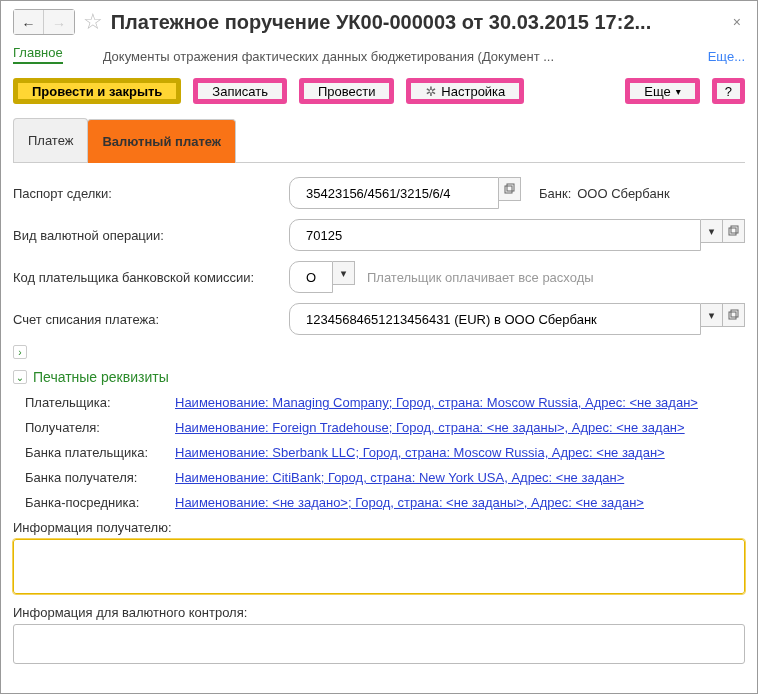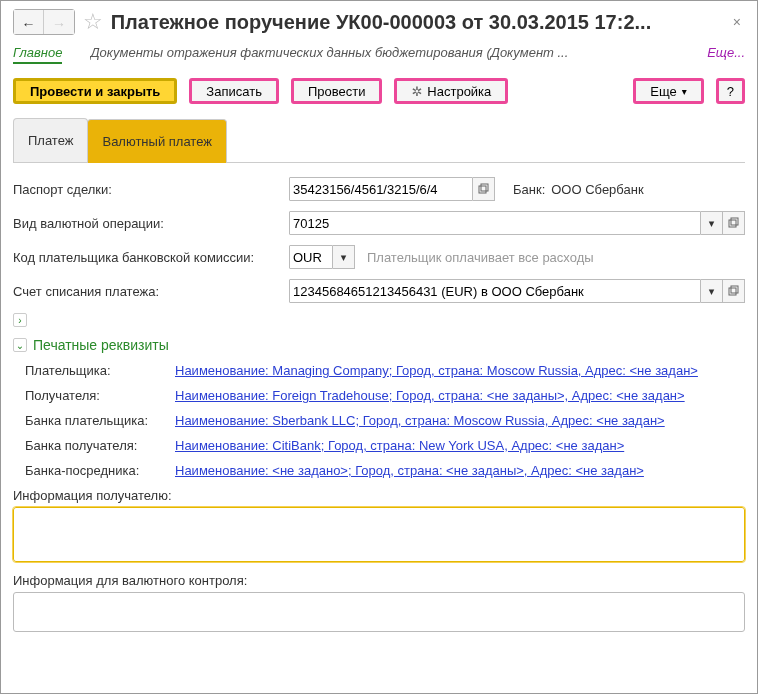--- a/index.html
+++ b/index.html
@@ -19,44 +19,44 @@
 .nav-btns { display: flex; border: 1px solid #aaa; border-radius: 3px; }
 .nav-btn {
   width: 30px; height: 24px; display: flex; align-items: center; justify-content: center;
   background: #f5f5f5; cursor: pointer; font-size: 14px; font-weight: bold;
 }
 .nav-btn:first-child { border-right: 1px solid #ccc; }
 .nav-btn.disabled { color: #ccc; }
 .star { font-size: 22px; color: #bbb; cursor: pointer; }
 .title { font-size: 20px; flex: 1; white-space: nowrap; overflow: hidden; text-overflow: ellipsis; font-weight: bold; }
 .close-x { font-size: 14px; color: #888; cursor: pointer; padding: 0 4px; }
-.docs-row { display: flex; align-items: flex-start; gap: 28px; margin-bottom: 14px; font-style: italic; }
+.docs-row { display: flex; align-items: flex-end; gap: 40px; margin-bottom: 14px; }
 .docs-main { color: #2a8a2a; font-weight: normal; border-bottom: 2px solid #2a8a2a; padding-bottom: 2px; }
 .docs-link { color: #555; flex: 1; white-space: nowrap; overflow: hidden; text-overflow: ellipsis; }
-.docs-more { color: #a21caf; cursor: pointer; }
+.docs-more { color: #3b82f6; cursor: pointer; }
 .toolbar { display: flex; gap: 12px; align-items: center; margin-bottom: 14px; }
 .btn {
-  height: 26px; padding: 0 14px; border: 3px solid #ec4899; border-radius: 3px;
+  height: 26px; padding: 0 14px; border: 5px solid #ec4899; border-radius: 3px;
   background: #f5f5f5; cursor: pointer; font-size: 13px; display: inline-flex;
   align-items: center; gap: 5px;
 }
 .btn.primary { background: #ffd633; border-color: #c9a800; font-weight: bold; }
 .btn.small { padding: 0 8px; min-width: 26px; justify-content: center; }
 .tabs { display: flex; border-bottom: 1px solid #ccc; margin-bottom: 14px; }
 .tab {
   padding: 14px 14px; border: 1px solid #ccc; border-bottom: none;
   background: #f0f0f0; cursor: pointer; margin-right: -1px;
   border-top-left-radius: 4px; border-top-right-radius: 4px;
 }
-.tab.active { background: #eab308; position: relative; top: 1px; }
+.tab.active { background: #f97316; position: relative; top: 1px; font-weight: bold; }
 .form-row { display: flex; align-items: center; margin-bottom: 10px; gap: 6px; }
 .label { width: 270px; flex-shrink: 0; }
 .label-short { width: auto; flex-shrink: 0; }
 input[type=text], .text-input {
-  height: 24px; border: 1px solid #bbb; border-radius: 1px; padding: 0 3px;
+  height: 32px; border: 1px solid #bbb; border-radius: 10px; padding: 0 16px;
   font-size: 13px; background: #fff;
 }
 .icon-btn {
   width: 22px; height: 24px; border: 1px solid #bbb; border-left: none;
   display: flex; align-items: center; justify-content: center;
   background: #f5f5f5; cursor: pointer; font-size: 11px;
 }
 .inp-group { display: flex; flex: 1; }
 .inp-group input { flex: 1; border-top-right-radius: 0; border-bottom-right-radius: 0; }
 .combo-group { display: inline-flex; }

